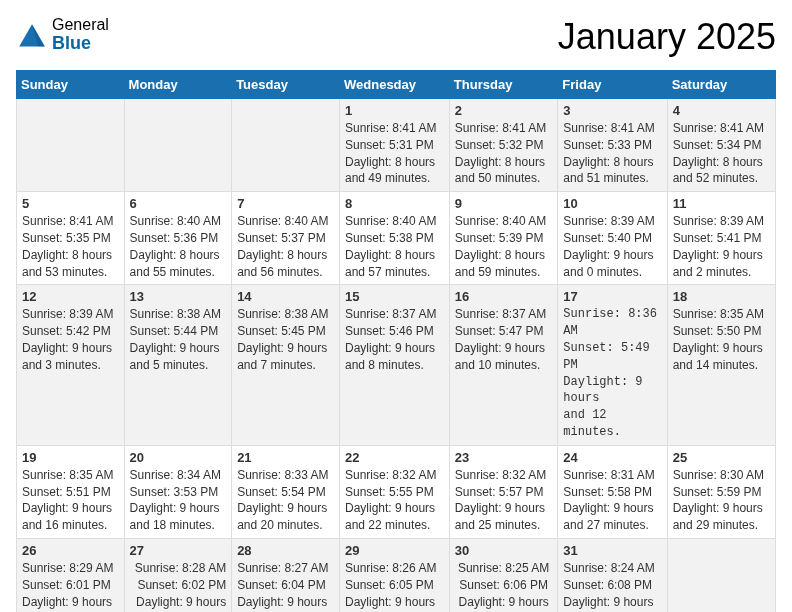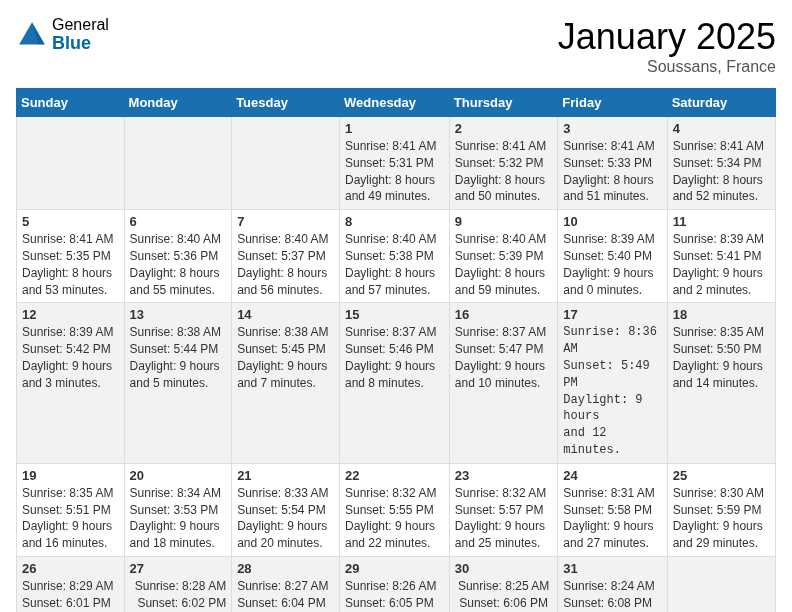--- a/index.html
+++ b/index.html
@@ -11,21 +11,21 @@
       padding: 16px;
     }
     .header {
       display: flex;
       justify-content: space-between;
       align-items: flex-start;
       margin-bottom: 12px;
     }
     .logo {
       display: flex;
-      align-items: center;
+      align-items: flex-end;
       gap: 4px;
     }
     .logo-text {
       display: flex;
       flex-direction: column;
       line-height: 1.1;
     }
     .logo-blue {
       font-size: 18px;
       font-weight: bold;
@@ -100,21 +100,20 @@
       <polygon points="20,4 36,32 4,32" fill="#1a6faf"></polygon>
       <polygon points="20,4 36,32 28,32" fill="#0d4a8a" opacity="0.4"></polygon>
     </svg>
     <div class="logo-text">
       <span>General</span>
       <span class="logo-blue">Blue</span>
     </div>
   </div>
   <div class="title-block">
     <div class="title-month">January 2025</div>
-    <div class="title-location">Soussans, France</div>
   </div>
 </div>
 
 <table class="calendar">
   <thead>
     <tr>
     <th>Sunday</th>
         <th>Monday</th>
         <th>Tuesday</th>
         <th>Wednesday</th>

